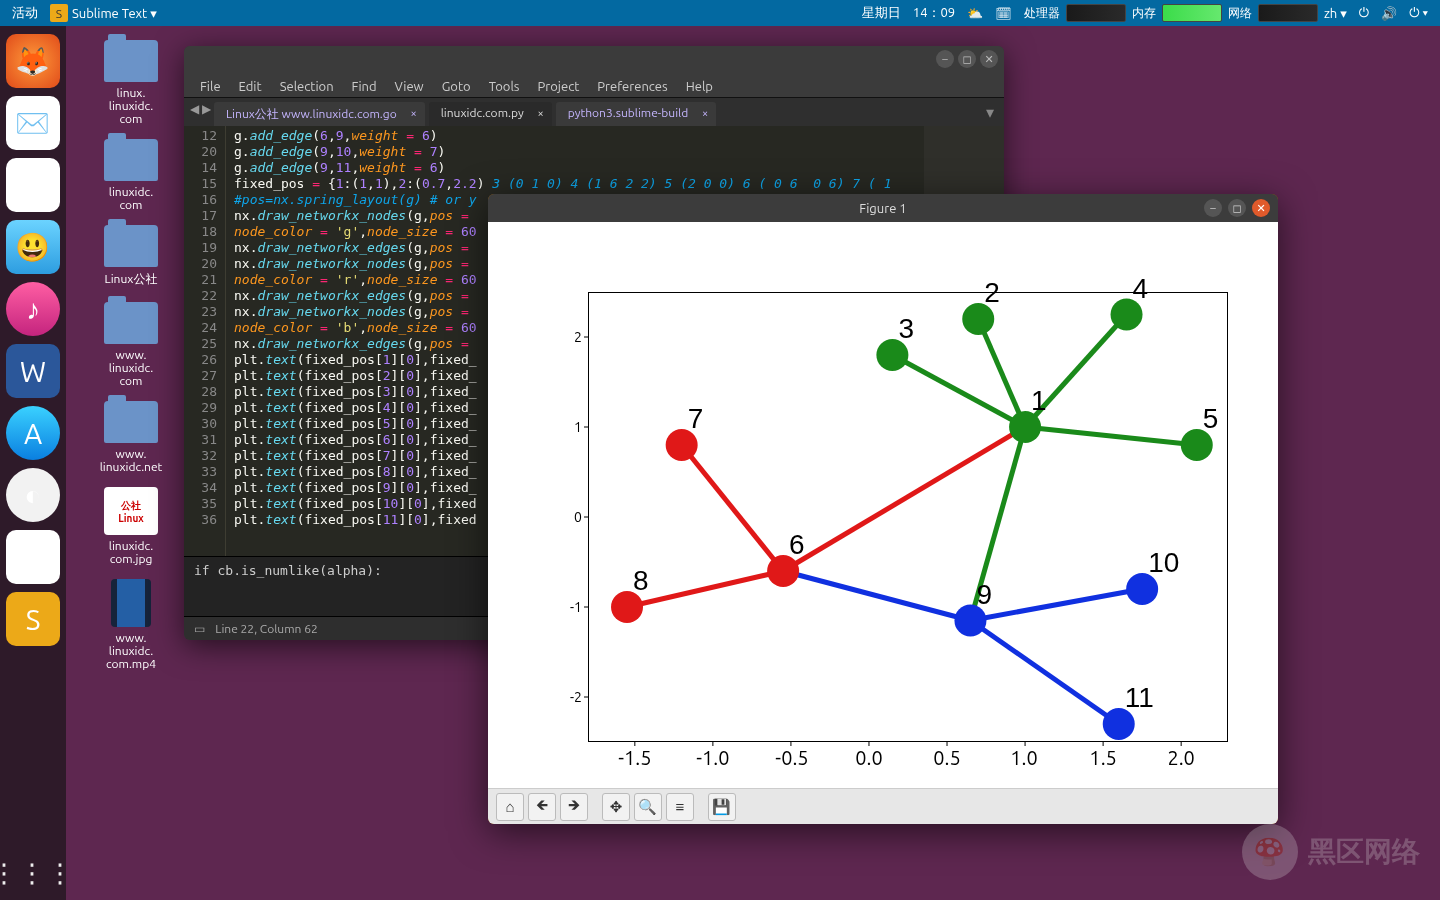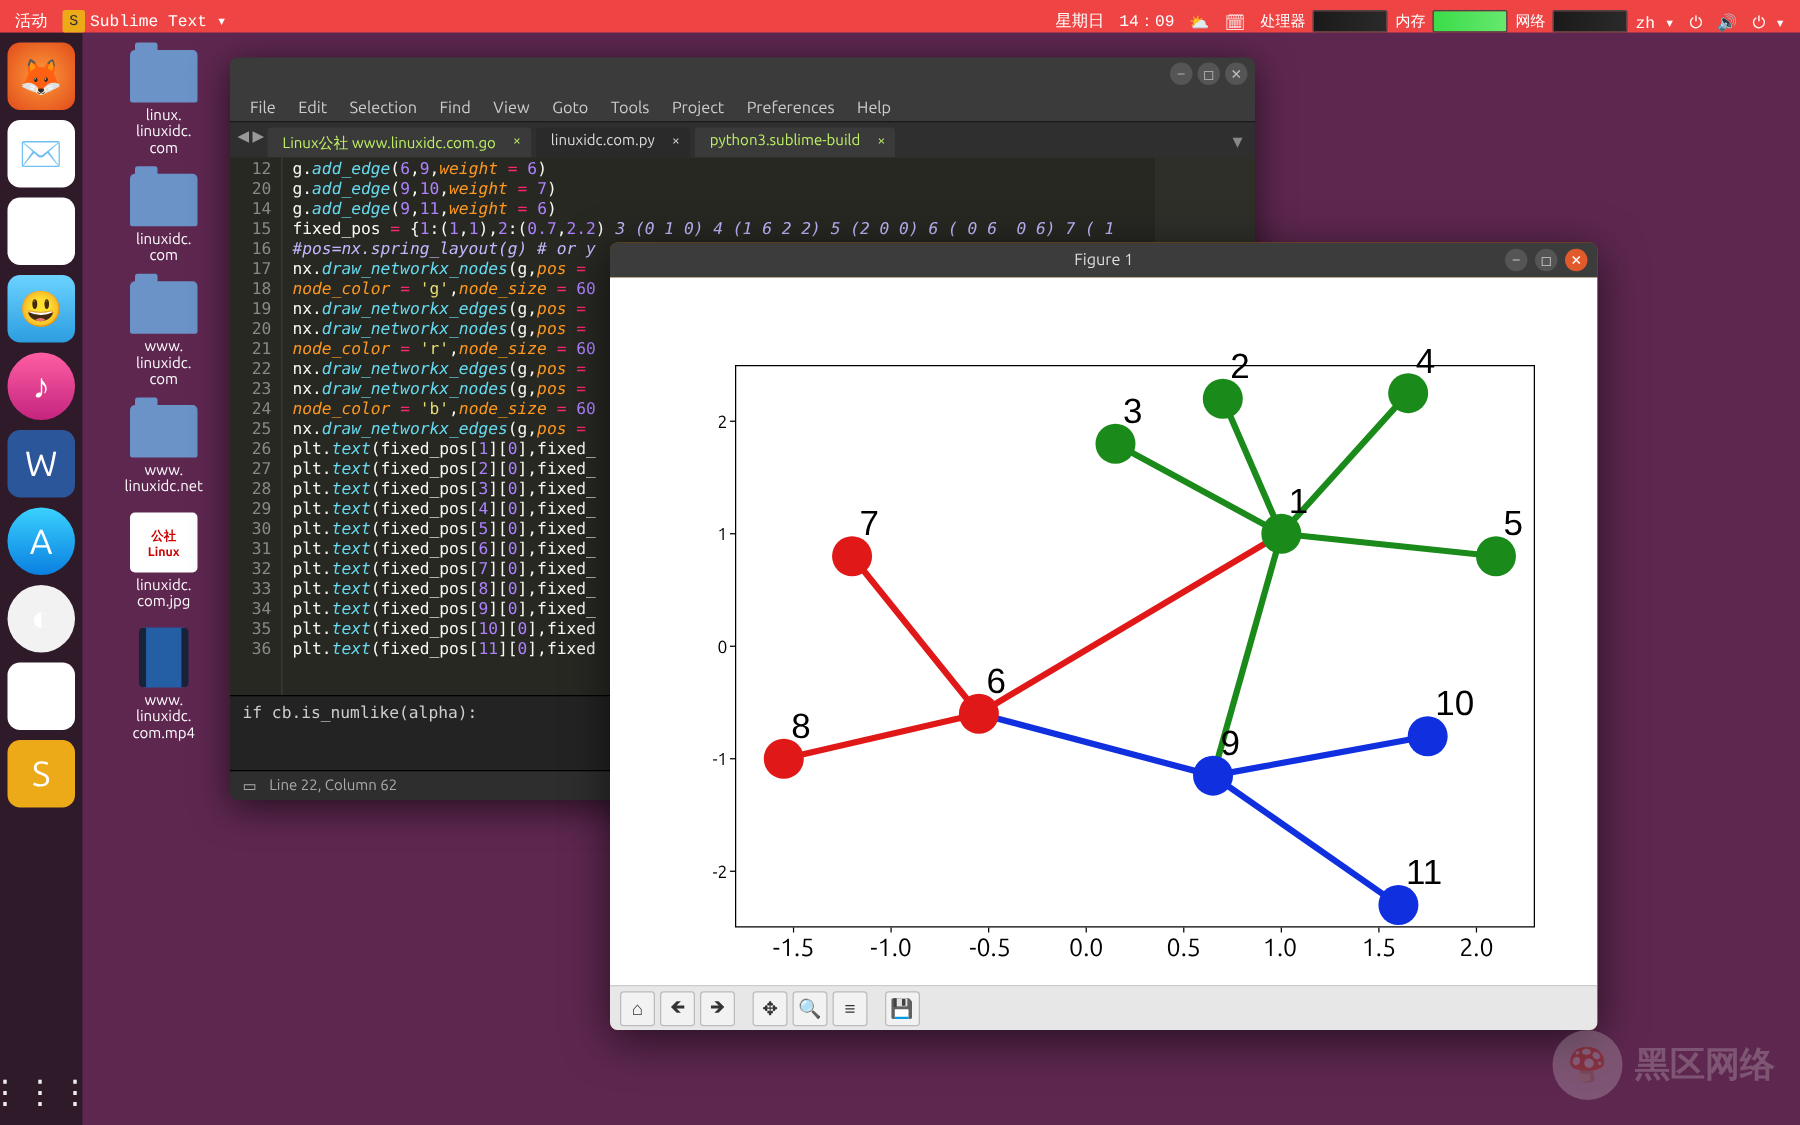--- a/index.html
+++ b/index.html
@@ -7,22 +7,22 @@
   width: 1440px; height: 900px;
   background: #5e2750;
   font-family: "Ubuntu", "Noto Sans CJK", sans-serif;
   overflow: hidden; position: relative;
   color: #fff;
 }
 
 
 .panel {
   position: absolute; top: 0; left: 0; right: 0; height: 26px;
-  background: #ef4444; display: flex; align-items: flex-end;
-  font-size: 13px; padding: 0 6px; z-index: 50; font-family: Liberation Mono, monospace;
+  background: #0369a1; display: flex; align-items: center;
+  font-size: 13px; padding: 0 6px; z-index: 50;
 }
 .panel .ind { padding: 0 6px; display:flex; align-items:center; gap:4px;}
 .panel .spacer { flex: 1; }
 .panel .icon-box { width:18px; height:18px; background:#eca918; border-radius:2px; display:flex;align-items:center;justify-content:center;font-size:12px;color:#333;}
 .panel .wend { padding: 0 6px; font-size:12px;}
 .panel .spark { width:60px; height:18px; background: linear-gradient(to right,#1a1a1a,#2a2a2a); border:1px solid #444;border-radius:2px;}
 .panel .sparkg { width:60px; height:18px; background: linear-gradient(to right,#3bdc4a,#66e86e); border:1px solid #444;border-radius:2px;}
 
 
 .dock {
@@ -48,37 +48,37 @@
   box-shadow:0 6px 30px rgba(0,0,0,0.6);
   display:flex; flex-direction:column; overflow:hidden;
 }
 .sublime .titlebar{height:28px;background:#3b3b3b;display:flex;align-items:center;justify-content:center;color:#ccc;font-size:13px;position:relative;}
 .sublime .winbtns{position:absolute;right:6px;top:4px;display:flex;gap:4px;}
 .sublime .winbtns span{width:18px;height:18px;border-radius:9px;background:#555;display:flex;align-items:center;justify-content:center;font-size:11px;color:#bbb;}
 .sublime .menubar{height:24px;background:#3b3b3b;border-bottom:1px solid #111;display:flex;align-items:center;gap:2px;padding:0 8px;font-size:13px;color:#ccc;}
 .sublime .menubar span{padding:2px 8px;}
 .sublime .tabs{height:28px;background:#2f2f2f;display:flex;align-items:flex-end;padding-left:30px;gap:0;}
 .sublime .tabsnav{position:absolute;left:6px;top:56px;font-size:12px;color:#999;display:flex;gap:4px;}
-.sublime .tab{height:24px;padding:4px 28px 4px 12px;font-size:12px;color:#bef264;background:#3a3a3a;border-radius:3px 3px 0 0;margin-right:4px;position:relative;}
+.sublime .tab{height:24px;padding:4px 28px 4px 12px;font-size:12px;color:#c4b5fd;background:#3a3a3a;border-radius:3px 3px 0 0;margin-right:4px;position:relative;}
 .sublime .tab.active{background:#2a2a2a;color:#ddd;}
 .sublime .tab .cls{position:absolute;right:8px;top:5px;font-size:11px;}
 .sublime .editor{flex:1;display:flex;background:#272822;font-family:Menlo,Consolas,monospace;font-size:13px;line-height:16px;overflow:hidden;position:relative;}
 .sublime .gutter{width:42px;background:#272822;color:#888;text-align:right;padding:2px 8px 2px 0;border-right:1px solid #3e3d32;}
 .sublime .gutter div{height:16px;}
 .sublime .code{flex:1;padding:2px 0 2px 8px;color:#f8f8f2;white-space:pre;}
 .sublime .code .row{height:16px;}
 .sublime .minimap{position:absolute;right:0;top:0;width:80px;height:120px;background:rgba(120,120,120,0.1);}
 .sublime .console{height:60px;background:#232323;border-top:1px solid #000;color:#ccc;font:13px Menlo,monospace;padding:6px 10px;}
 .sublime .status{height:24px;background:#2e2e2e;border-top:1px solid #000;display:flex;align-items:center;color:#aaa;font-size:12px;padding:0 10px;gap:10px;}
 
 .c-fn{color:#66d9ef;font-style:italic;}
 .c-kw{color:#f92672;}
 .c-str{color:#e6db74;}
 .c-num{color:#ae81ff;}
-.c-cmt{color:#c4b5fd;font-style:italic;}
+.c-cmt{color:#0ea5e9;font-style:italic;}
 .c-arg{color:#fd971f;font-style:italic;}
 
 
 .figure{
   position:absolute; top:194px; left:488px; width:790px; height:630px;
   background:#a16207;border-radius:6px;z-index:20;
   box-shadow:0 8px 36px rgba(0,0,0,0.6);
   display:flex;flex-direction:column;overflow:hidden;
 }
 .figure .titlebar{height:28px;background:#3c3c3c;color:#ddd;display:flex;align-items:center;justify-content:center;font-size:13px;position:relative;}
@@ -145,20 +145,24 @@
     <div class="dicon">
       <div class="folder"></div>
       <div style="white-space:pre-line">linux.
 linuxidc.
 com</div>
     </div>
     <div class="dicon">
       <div class="folder"></div>
       <div style="white-space:pre-line">linuxidc.
 com</div>
+    </div>
+    <div class="dicon">
+      <div class="folder"></div>
+      <div style="white-space:pre-line">Linux公社</div>
     </div>
     <div class="dicon">
       <div class="folder"></div>
       <div style="white-space:pre-line">www.
 linuxidc.
 com</div>
     </div>
     <div class="dicon">
       <div class="folder"></div>
       <div style="white-space:pre-line">www.

